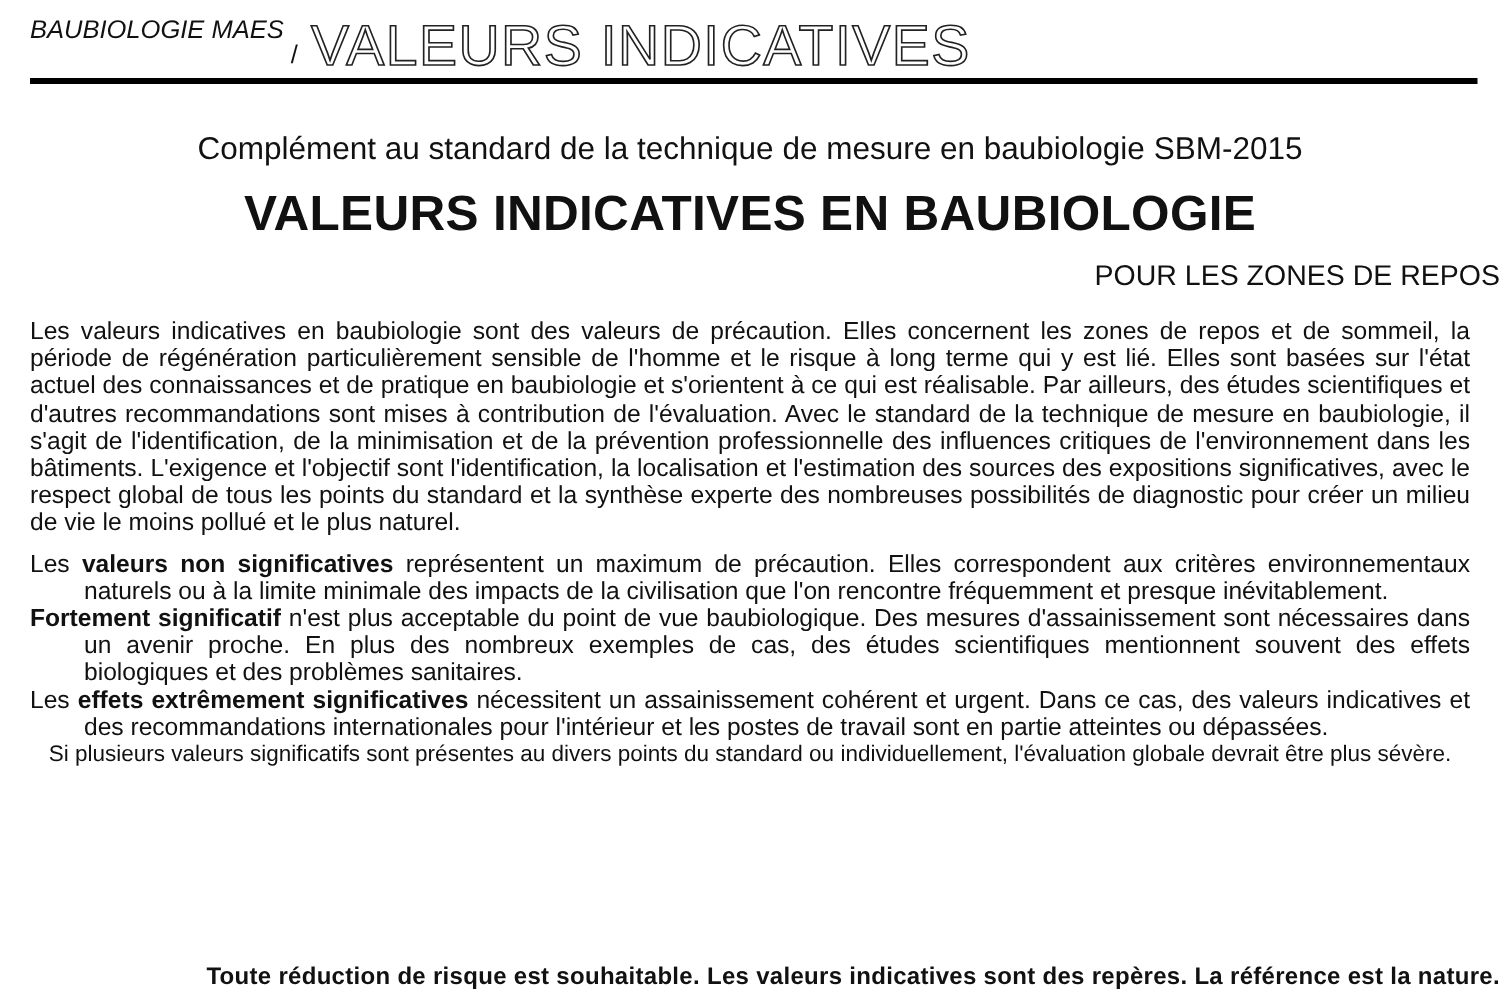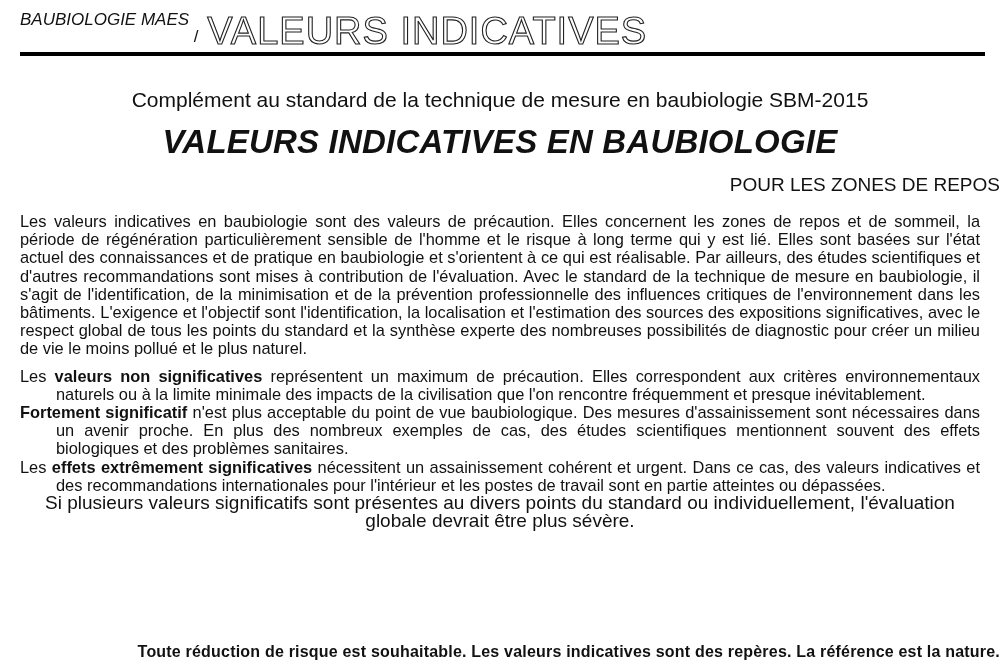--- a/index.html
+++ b/index.html
@@ -16,31 +16,31 @@
     .header .big {
       font-size: 38px; font-weight: normal; letter-spacing: 1px;
       color: #ffffff; -webkit-text-stroke: 1.1px #222222;
       margin-left: 4px; line-height: 38px; padding-bottom: 6px;
     }
     .rule {
       position: absolute; left: 20px; right: 15px; top: 52px; height: 4px; background: #000000;
     }
     .center { position: absolute; left: 0; right: 0; text-align: center; }
     .subtitle { top: 88px; font-size: 21px; }
-    .title { top: 123px; font-size: 33px; font-weight: bold; letter-spacing: 0.2px; font-style: italic; }
+    .title { top: 123px; font-size: 33px; font-weight: bold; letter-spacing: 0.2px; }
     .subtitle2 { top: 174px; font-size: 19px; text-align: right; }
     .body {
       position: absolute; left: 20px; right: 20px; top: 212px;
       font-size: 16.4px; line-height: 18.2px; text-align: justify;
     }
     .body p { margin: 0; }
     .levels { margin-top: 9px; }
     .level { padding-left: 36px; text-indent: -36px; margin-bottom: 3px; }
     .level b { font-weight: bold; }
-    .note { font-size: 19px; text-align: center; margin-top: 3px; }
+    .note { font-size: 15px; text-align: center; margin-top: 3px; }
     .principle-label { position: absolute; left: 0; right: 0; top: 624px; text-align: right; font-size: 23px; margin-top: 44px; }
     .principle { position: absolute; left: 0; right: 0; top: 643px; text-align: right; font-size: 16px; font-weight: bold; letter-spacing: 0.2px; }
   </style>
 </head>
 <body>
 
 <div class="header">
   <span class="org">BAUBIOLOGIE MAES</span>
   <span class="inst" style="white-space:pre"> / </span>
   <span class="big">VALEURS INDICATIVES</span>

